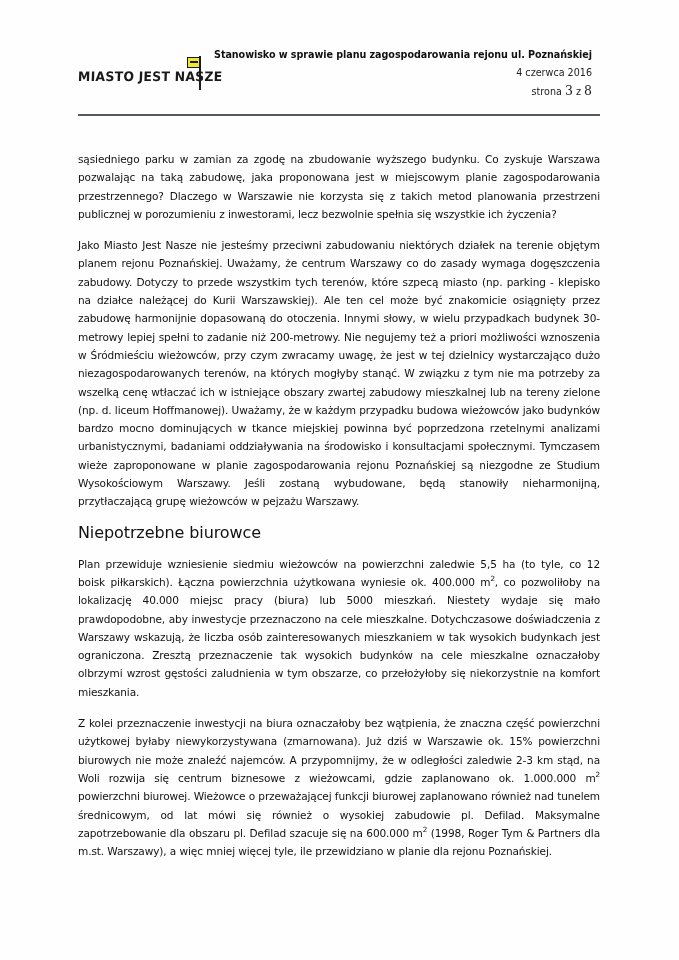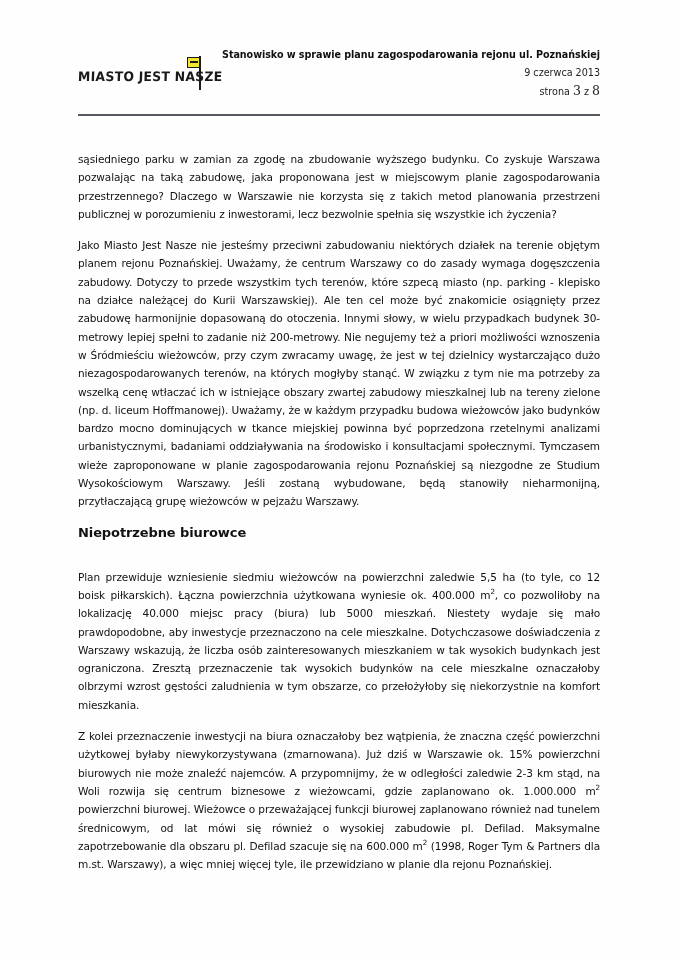--- a/index.html
+++ b/index.html
@@ -80,21 +80,21 @@
     position: absolute;
     left: 2px;
     top: 3px;
     width: 8px;
     height: 2px;
     background: #1a1a1a;
   }
 
   .header-text {
     position: absolute;
-    right: 0px;
+    right: 8px;
     top: 0px;
     text-align: right;
     width: 400px;
   }
   .header-title {
     font-family: "DejaVu Sans", sans-serif;
     font-size: 9.6px;
     font-weight: bold;
     color: #111111;
     line-height: 14px;
@@ -144,24 +144,24 @@
     font-size: 10.55px;
     line-height: 18.3px;
     text-align: justify;
     text-justify: inter-word;
     color: #111111;
     letter-spacing: -0.12px;
     word-spacing: 0.1px;
   }
 
   h2.section-heading {
-    margin: 0 0 26px 0;
-    font-family: "DejaVu Sans", sans-serif;
-    font-size: 13px;
-    font-weight: bold;
+    margin: 0 0 13px 0;
+    font-family: "DejaVu Sans", sans-serif;
+    font-size: 16px;
+    font-weight: normal;
     color: #111111;
     line-height: 18px;
     letter-spacing: -0.1px;
   }
 
   sup {
     font-size: 0.68em;
     vertical-align: super;
     line-height: 0;
   }
@@ -176,21 +176,21 @@
     <div class="logo">
       <div class="logo-word">MIASTO JEST NASZE</div>
       <div class="logo-flag">
         <div class="pole"></div>
         <div class="cloth"></div>
       </div>
     </div>
 
     <div class="header-text">
       <div class="header-title">Stanowisko w sprawie planu zagospodarowania rejonu ul. Poznańskiej</div>
-      <div class="header-date">9 czerwca 2013</div>
+      <div class="header-date">4 czerwca 2016</div>
       <div class="header-page"><span>strona </span><span class="num">3</span><span> z </span><span class="num">8</span></div>
     </div>
 
   </div>
 
   <div class="hrule"></div>
 
   <div class="content">
 
     <p class="para">sąsiedniego parku w zamian za zgodę na zbudowanie wyższego budynku. Co zyskuje Warszawa pozwalając na taką zabudowę, jaka proponowana jest w miejscowym planie zagospodarowania przestrzennego? Dlaczego w Warszawie nie korzysta się z takich metod planowania przestrzeni publicznej w porozumieniu z inwestorami, lecz bezwolnie spełnia się wszystkie ich życzenia?</p>

